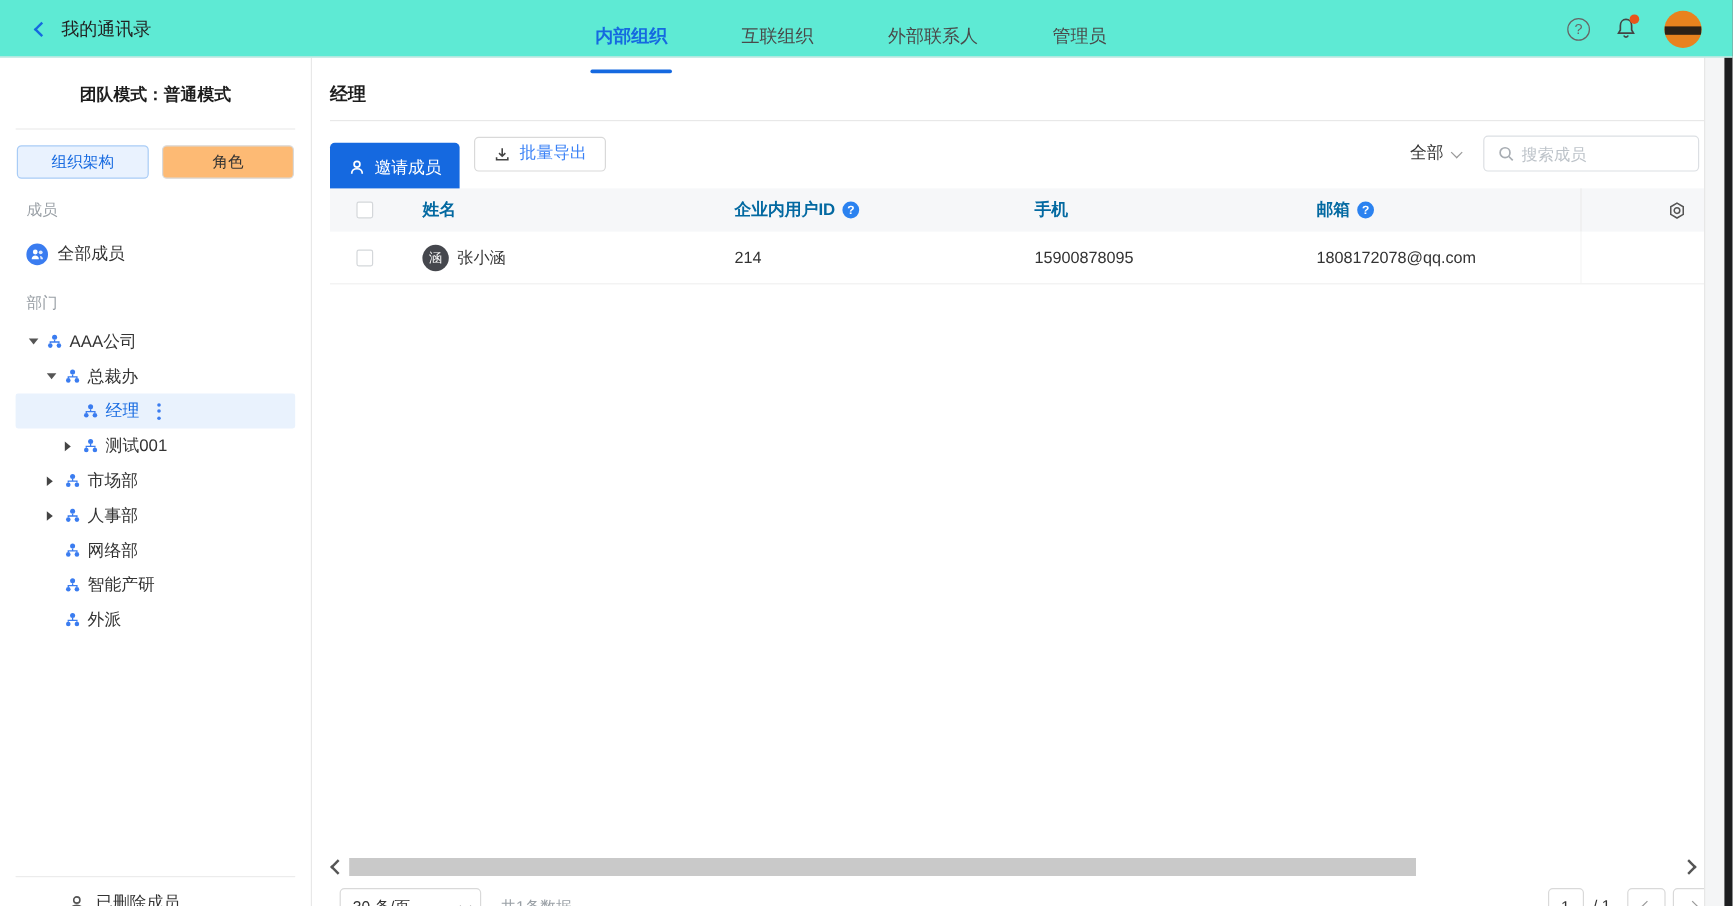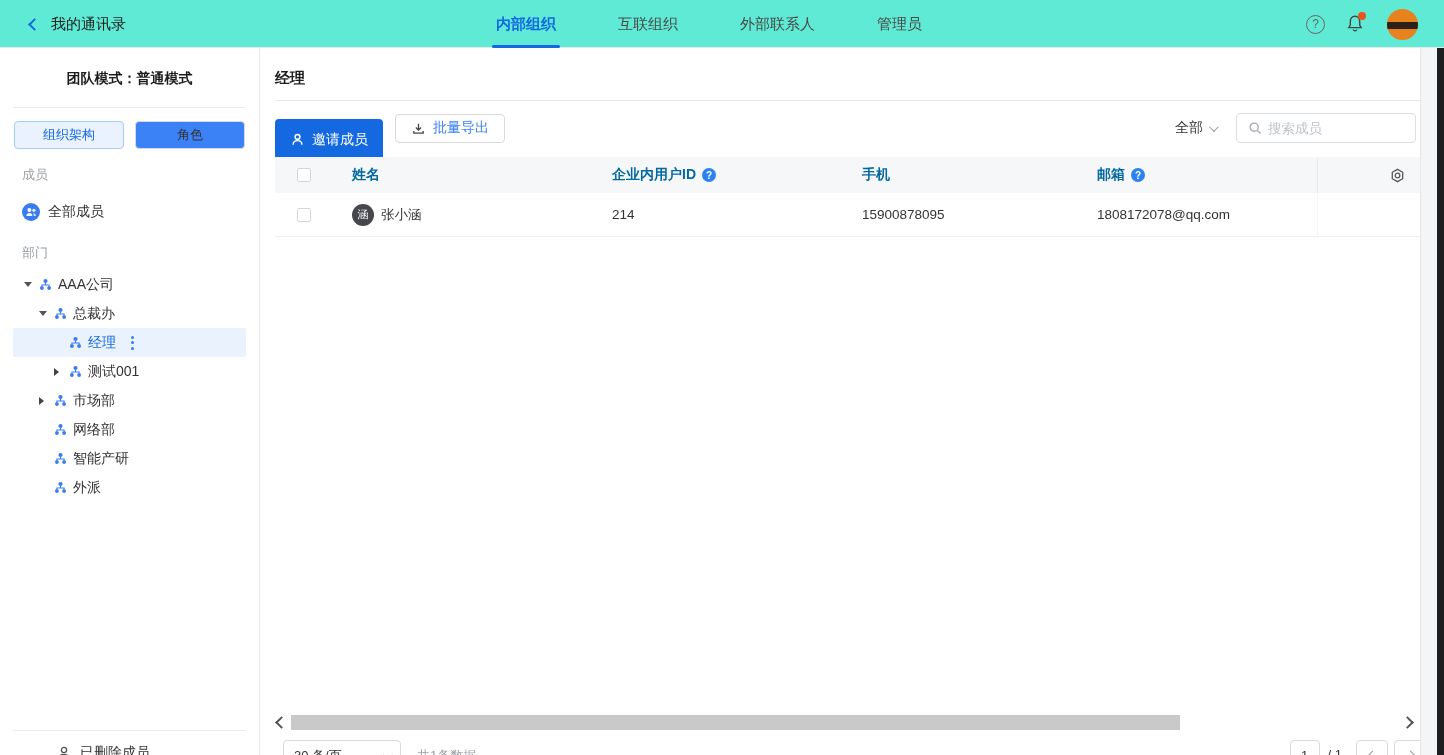--- a/index.html
+++ b/index.html
@@ -6,37 +6,37 @@
   html,body { background:#fff; }
   body { font-family:"Liberation Sans","DejaVu Sans",sans-serif; color:#333; }
   .screen { position:relative; width:1444px; height:755px; overflow:hidden; background:#fff; font-size:14px; }
 
   
   .topbar { position:absolute; left:0; top:0; width:1444px; height:48px; background:#5eead4; border-bottom:1px solid #e8e8e8; z-index:5; }
   .back { position:absolute; left:30px; top:0; height:48px; display:flex; align-items:center; gap:12px; cursor:pointer; }
   .chev-left { width:9px; height:9px; border-left:2px solid #1569e0; border-bottom:2px solid #1569e0; transform:rotate(45deg); }
   .back-label { font-size:15px; color:#222; }
   .tabs { position:absolute; left:494px; top:0; height:48px; display:flex; gap:58px; }
-  .tab { height:48px; display:flex; align-items:center; font-size:15px; color:#4a4a4a; position:relative; cursor:pointer; padding:0 2px; }
+  .tab { height:61px; display:flex; align-items:center; font-size:15px; color:#4a4a4a; position:relative; cursor:pointer; padding:0 2px; }
   .tab.active { color:#1569e0; font-weight:600; }
   .tab.active::after { content:""; position:absolute; left:-2px; right:-2px; bottom:0; height:3px; background:#1569e0; border-radius:2px; }
   .topbar-right { position:absolute; right:26px; top:0; height:48px; display:flex; align-items:center; gap:20px; }
   .help-icon { width:19px; height:19px; border:1.4px solid #666; border-radius:50%; display:flex; align-items:center; justify-content:center; font-size:12px; color:#666; cursor:pointer; }
   .help-icon::before { content:"?"; }
   .bell-wrap { position:relative; width:22px; height:22px; cursor:pointer; }
   .bell-dot { position:absolute; right:1px; top:-1px; width:8px; height:8px; background:#e8551c; border-radius:50%; }
   .avatar { width:31px; height:31px; border-radius:50%; background:#e8821e; position:relative; overflow:hidden; cursor:pointer; }
   .avatar::after { content:""; position:absolute; left:0; right:0; top:13px; height:7px; background:#2c2117; }
 
   
   .sidebar { position:absolute; left:0; top:48px; width:260px; bottom:0; background:#fff; border-right:1px solid #e8e8e8; }
   .team-mode { margin-top:22px; text-align:center; font-weight:700; font-size:14px; color:#1d1d1d; }
   .sb-divider { margin:19px 13px 0; border-top:1px solid #ececec; }
   .toggle-row { margin:13px 14px 0; display:flex; gap:11px; }
-  .toggle-btn { flex:1; height:28px; border:1px solid #d9d9d9; border-radius:4px; background:#3b82f6; font-size:13px; color:#333; display:flex; align-items:center; justify-content:center; cursor:pointer; }
+  .toggle-btn { flex:1; height:28px; border:1px solid #d9d9d9; border-radius:4px; background:#fdba74; font-size:13px; color:#333; display:flex; align-items:center; justify-content:center; cursor:pointer; }
   .toggle-btn.active { background:#e9f2fe; border-color:#add; border-color:#a9ccf6; color:#1569e0; }
   .sec-label { margin:17px 0 0 22px; font-size:13px; color:#9aa0a6; }
   .all-members { margin-top:13px; height:30px; padding-left:22px; display:flex; align-items:center; gap:8px; font-size:14px; color:#333; cursor:pointer; }
   .circle-ic { width:18px; height:18px; border-radius:50%; background:#3a7cf0; display:flex; align-items:center; justify-content:center; flex:none; }
   .tree { margin-top:8px; }
   .tree-item { height:29px; margin:0 13px; display:flex; align-items:center; font-size:14px; color:#333; cursor:pointer; border-radius:2px; }
   .tree-item.lvl0 { padding-left:11px; } .tree-item.lvl1 { padding-left:26px; } .tree-item.lvl2 { padding-left:41px; }
   .tree-item.selected { background:#e9f2fd; color:#1569e0; }
   .caret { width:15px; height:14px; display:flex; align-items:center; flex:none; }
   .caret.exp::before { content:""; border-left:4.5px solid transparent; border-right:4.5px solid transparent; border-top:5.5px solid #555; }
@@ -209,20 +209,32 @@
             <svg width="13" height="13" viewBox="0 0 13 13">
               <circle cx="6.5" cy="3" r="2.1" fill="#3a7cf0"></circle>
               <circle cx="2.9" cy="10" r="1.9" fill="#3a7cf0"></circle>
               <circle cx="10.1" cy="10" r="1.9" fill="#3a7cf0"></circle>
               <path d="M6.5 5.1 V7 M2.9 8.1 V7 H10.1 V8.1" stroke="#3a7cf0" fill="none" stroke-width="1.1"></path>
             </svg>
           </span>
         <span>市场部</span>
       </div>
       <div class="tree-item lvl1">
+        <span class="caret col"></span>
+        <span class="org-ic">
+            <svg width="13" height="13" viewBox="0 0 13 13">
+              <circle cx="6.5" cy="3" r="2.1" fill="#3a7cf0"></circle>
+              <circle cx="2.9" cy="10" r="1.9" fill="#3a7cf0"></circle>
+              <circle cx="10.1" cy="10" r="1.9" fill="#3a7cf0"></circle>
+              <path d="M6.5 5.1 V7 M2.9 8.1 V7 H10.1 V8.1" stroke="#3a7cf0" fill="none" stroke-width="1.1"></path>
+            </svg>
+          </span>
+        <span>人事部</span>
+      </div>
+      <div class="tree-item lvl1">
         <span class="caret"></span>
         <span class="org-ic">
             <svg width="13" height="13" viewBox="0 0 13 13">
               <circle cx="6.5" cy="3" r="2.1" fill="#3a7cf0"></circle>
               <circle cx="2.9" cy="10" r="1.9" fill="#3a7cf0"></circle>
               <circle cx="10.1" cy="10" r="1.9" fill="#3a7cf0"></circle>
               <path d="M6.5 5.1 V7 M2.9 8.1 V7 H10.1 V8.1" stroke="#3a7cf0" fill="none" stroke-width="1.1"></path>
             </svg>
           </span>
         <span>网络部</span>

